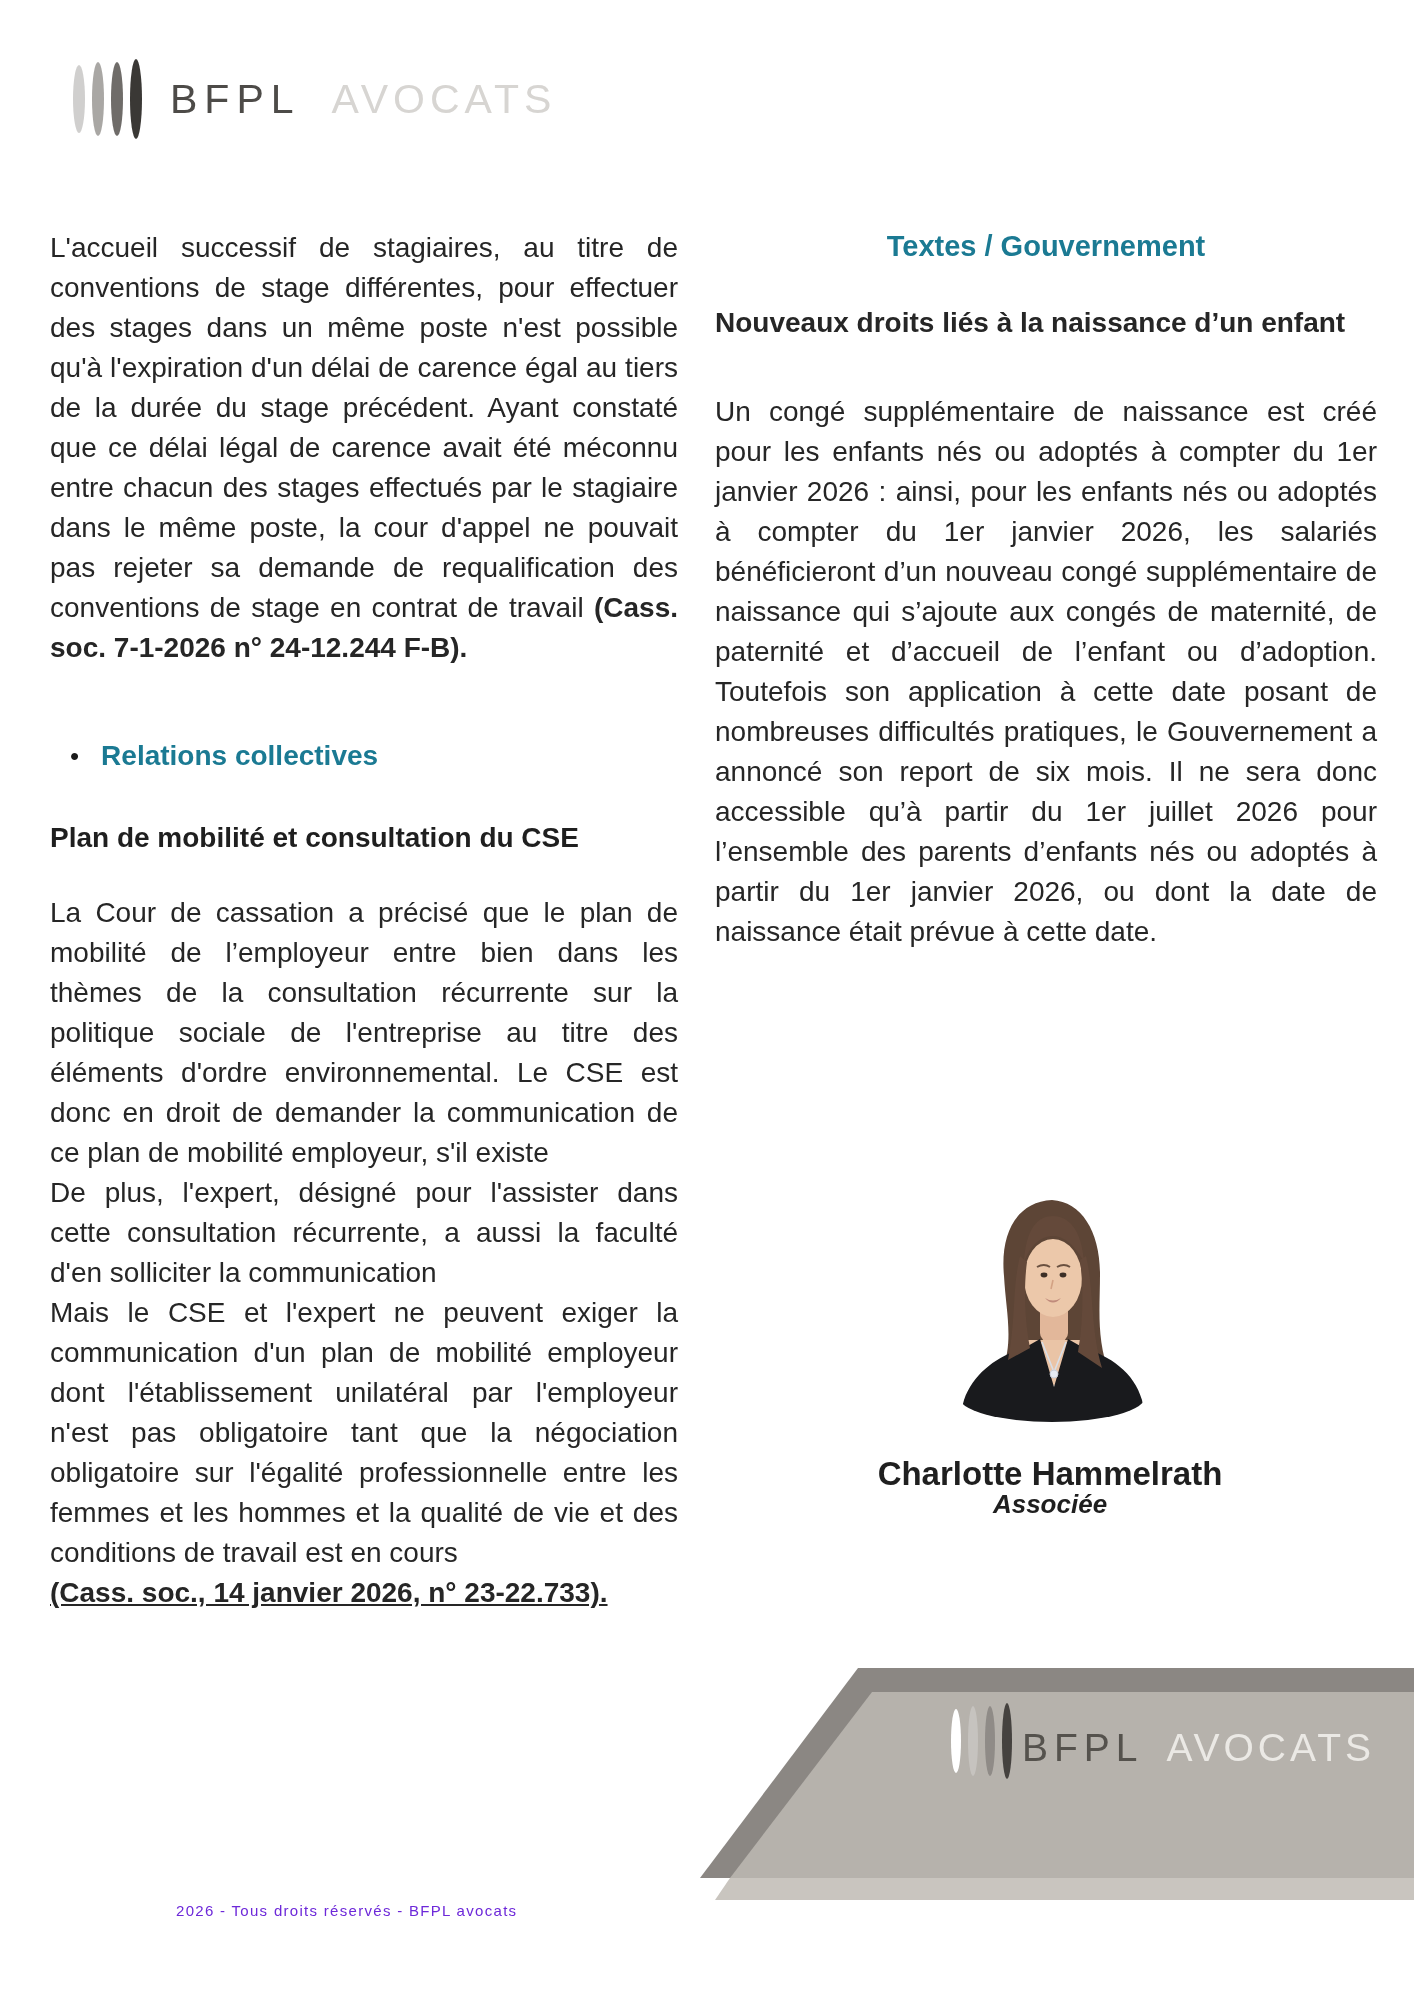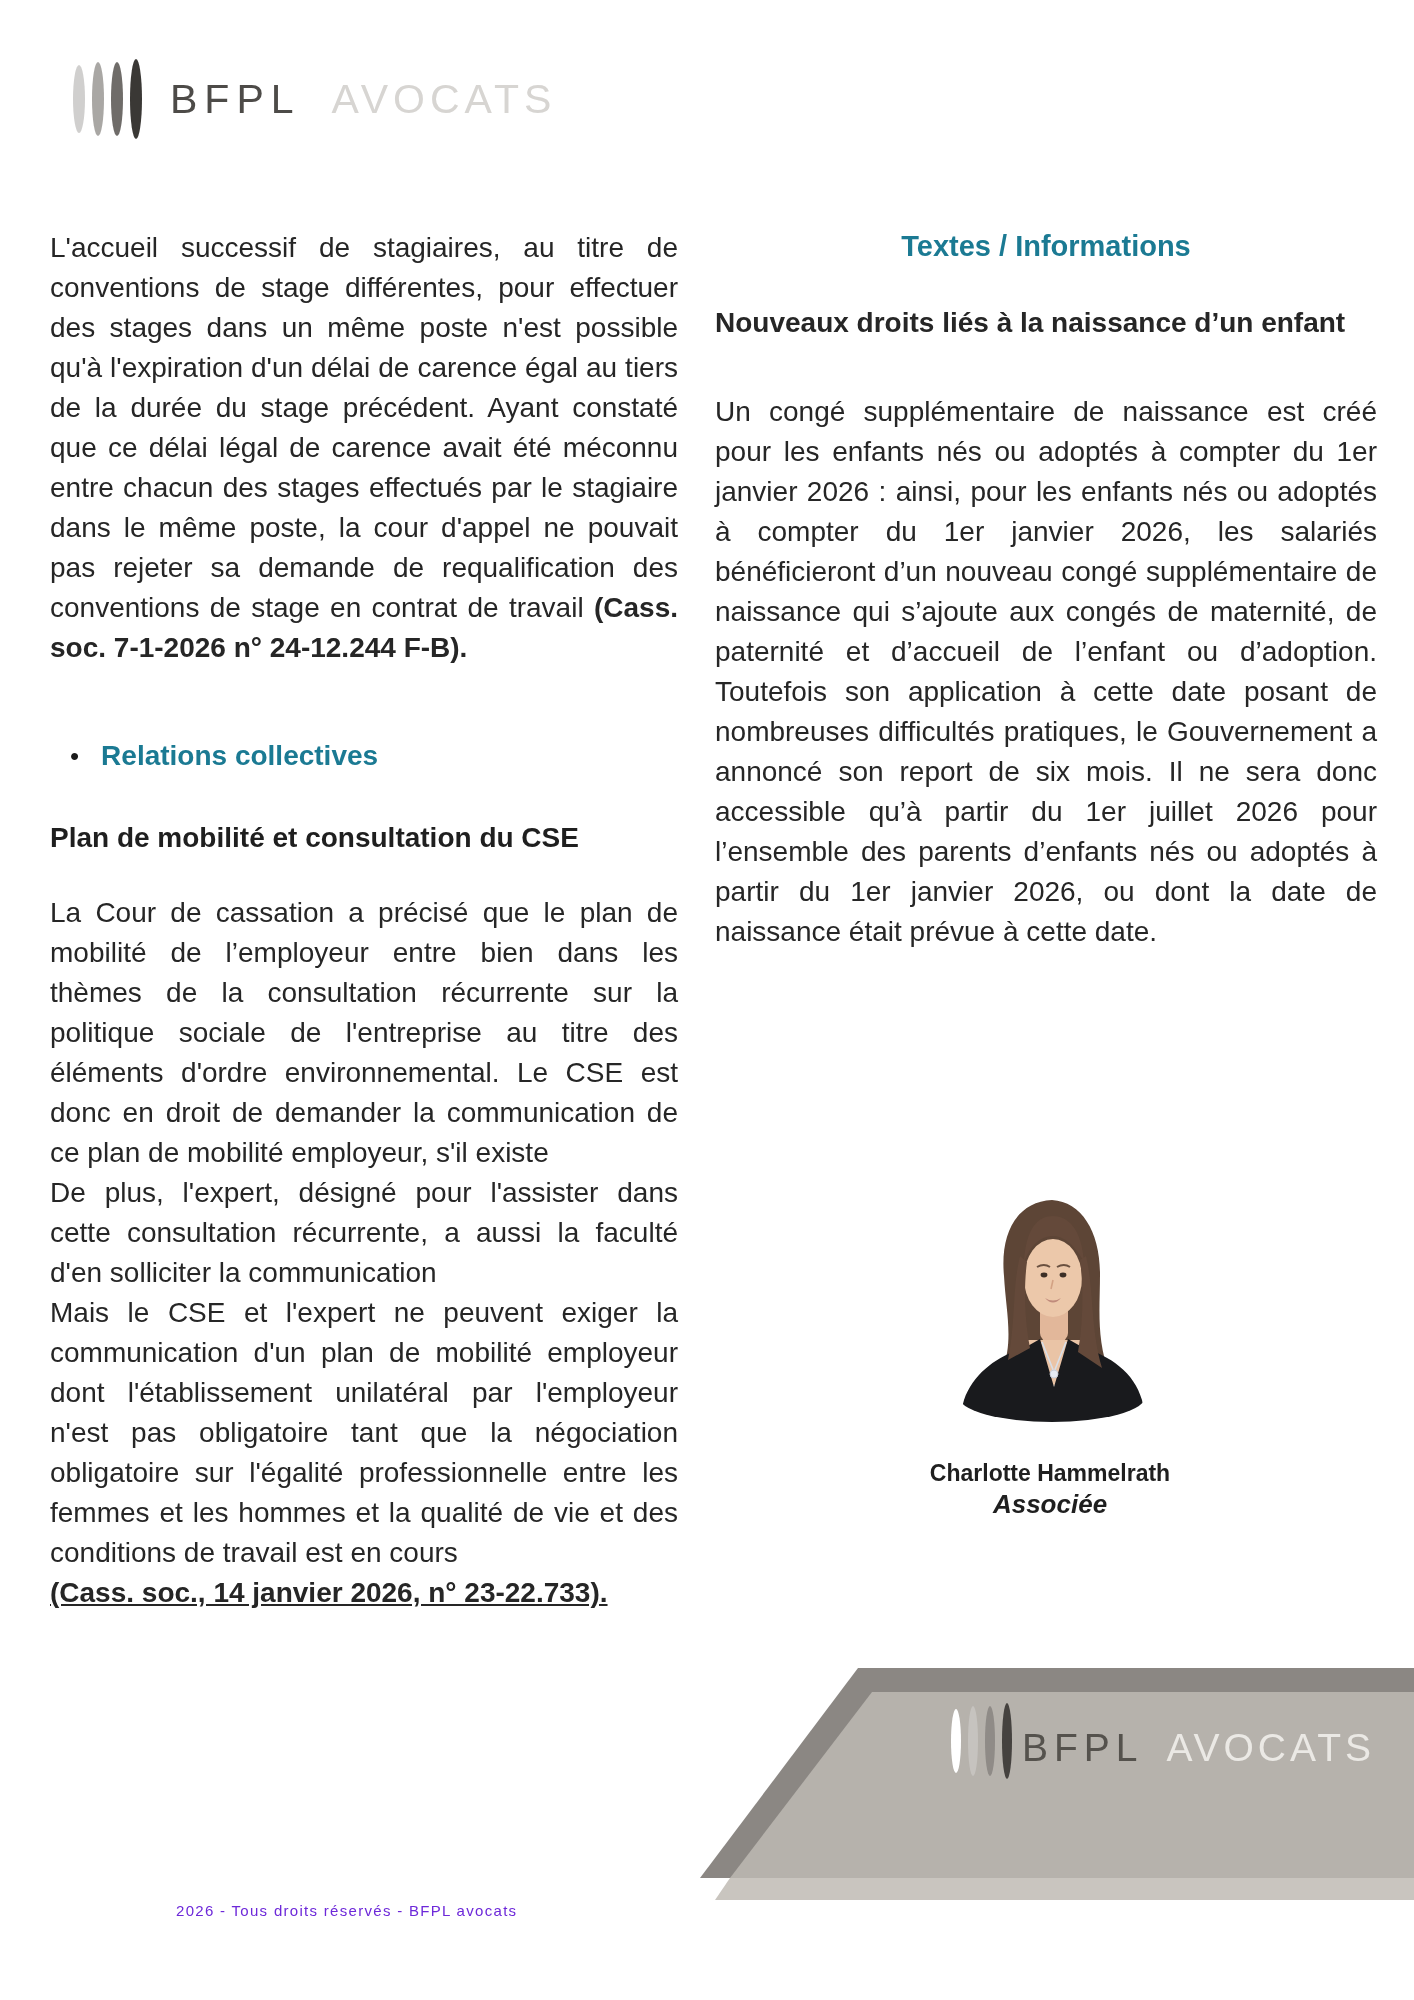--- a/index.html
+++ b/index.html
@@ -29,21 +29,21 @@
   .article-heading{font-weight:bold;margin-top:37px;}
   .article-paragraph{margin-top:49px;}
   
   #portrait{
     position:absolute;left:958px;top:1188px;width:188px;height:234px;
     overflow:hidden;border-radius:0 0 50% 50% / 0 0 26px 26px;background:#ffffff;
   }
   
   #contact-block{position:absolute;left:760px;top:1458px;width:580px;text-align:center;
     font-size:26px;line-height:31px;color:#1f1f1f;}
-  .contact-name{font-weight:bold;font-size:23px;}
+  .contact-name{font-weight:bold;font-size:33px;}
   .contact-role{font-weight:bold;font-style:italic;}
   .contact-email{text-decoration:underline;cursor:pointer;color:#1f1f1f;}
   
   #footer-shapes{position:absolute;left:640px;top:1660px;width:774px;height:250px;}
   #footer-bars{position:absolute;left:948px;top:1700px;}
   #footer-brand{position:absolute;left:1022px;top:1726px;font-size:39px;white-space:nowrap;}
   .footer-brand-primary{color:#55524d;letter-spacing:6px;}
   .footer-brand-secondary{color:#ebe9e5;letter-spacing:4px;margin-left:12px;}
   #footer-contact{
     position:absolute;left:983px;top:1778px;width:400px;text-align:right;
@@ -85,21 +85,21 @@
 
     <div class="para2">
       <p class="just">La Cour de cassation a précisé que le plan de mobilité de l’employeur entre bien dans les thèmes de la consultation récurrente sur la politique sociale de l'entreprise au titre des éléments d'ordre environnemental. Le CSE est donc en droit de demander la communication de ce plan de mobilité employeur, s'il existe</p>
       <p class="just">De plus, l'expert, désigné pour l'assister dans cette consultation récurrente, a aussi la faculté d'en solliciter la communication</p>
       <p class="just">Mais le CSE et l'expert ne peuvent exiger la communication d'un plan de mobilité employeur dont l'établissement unilatéral par l'employeur n'est pas obligatoire tant que la négociation obligatoire sur l'égalité professionnelle entre les femmes et les hommes et la qualité de vie et des conditions de travail est en cours</p>
       <p class="ref-line">(Cass. soc., 14 janvier 2026, n° 23-22.733).</p>
     </div>
   </div>
 
   <div class="col" id="right-col">
-    <p class="section-heading teal">Textes / Informations</p>
+    <p class="section-heading teal">Textes / Gouvernement</p>
     <p class="just article-heading">Nouveaux droits liés à la naissance d’un enfant</p>
     <p class="just article-paragraph">Un congé supplémentaire de naissance est créé pour les enfants nés ou adoptés à compter du 1er janvier 2026 : ainsi, pour les enfants nés ou adoptés à compter du 1er janvier 2026, les salariés bénéficieront d’un nouveau congé supplémentaire de naissance qui s’ajoute aux congés de maternité, de paternité et d’accueil de l’enfant ou d’adoption. Toutefois son application à cette date posant de nombreuses difficultés pratiques, le Gouvernement a annoncé son report de six mois. Il ne sera donc accessible qu’à partir du 1er juillet 2026 pour l’ensemble des parents d’enfants nés ou adoptés à partir du 1er janvier 2026, ou dont la date de naissance était prévue à cette date.</p>
   </div>
 
   <div id="portrait">
     <svg width="188" height="234" viewBox="0 0 188 234">
       <rect x="0" y="0" width="188" height="234" fill="#ffffff"></rect>
 
       <path d="M94,12 C58,14 42,46 46,88 C48,124 56,152 44,184 L86,162 L108,162 L152,188 C138,150 142,122 142,86 C142,44 124,14 94,12 Z" fill="#5d4536"></path>
 

